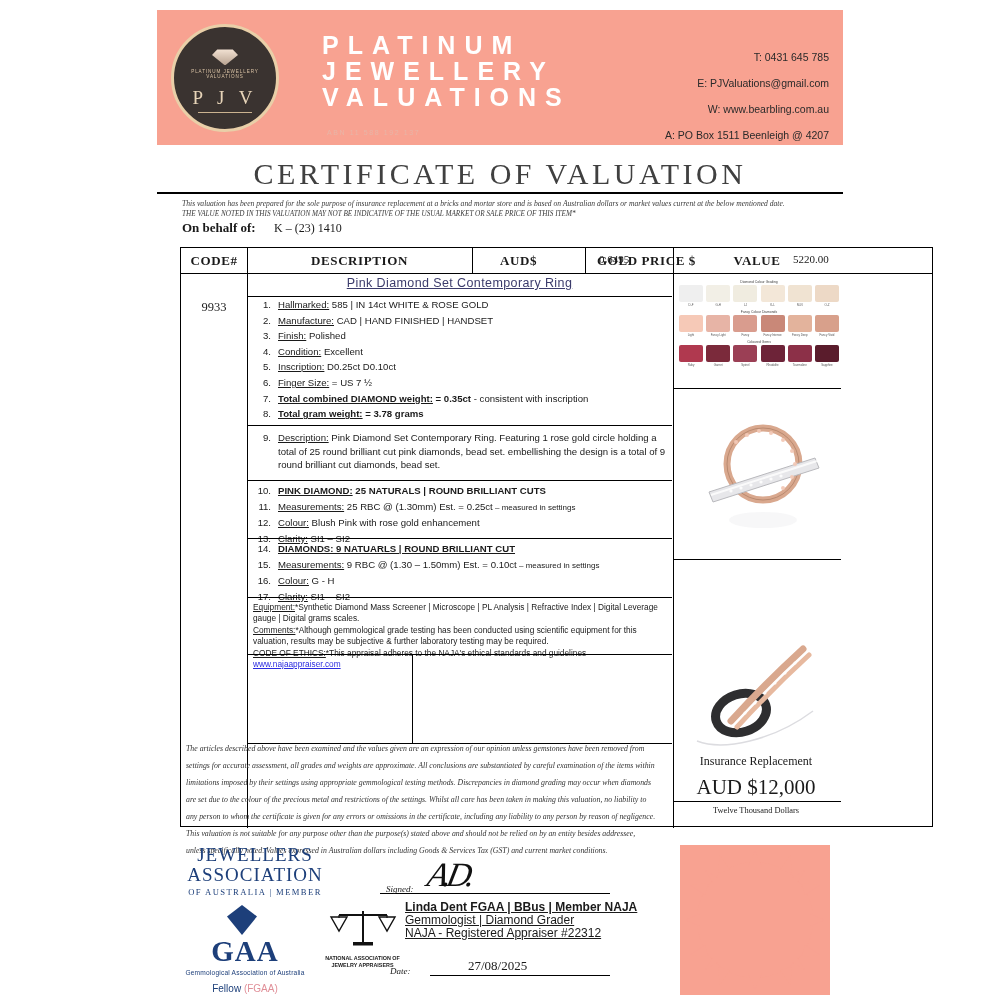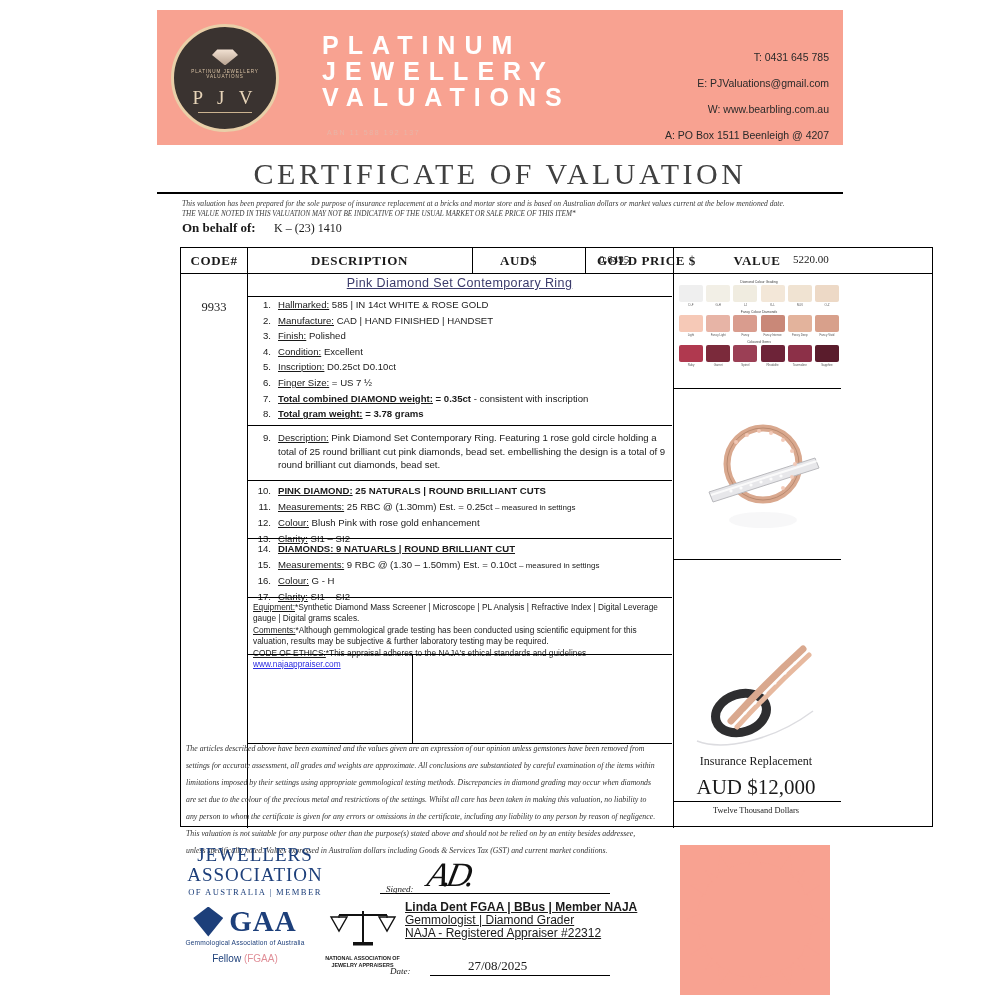--- a/index.html
+++ b/index.html
@@ -154,21 +154,21 @@
   
   .jaa{
     position:absolute;left:170px;top:845px;width:170px;text-align:center;
     font-family:"Liberation Serif", serif;color:#1d3f7a;
   }
   .jaa .l1{font-size:19px;letter-spacing:1px;line-height:20px;}
   .jaa .l2{font-size:19px;letter-spacing:1px;line-height:20px;}
   .jaa .l3{font-size:8.6px;letter-spacing:1.4px;margin-top:2px;}
 
   .gaa{position:absolute;left:170px;top:905px;width:150px;text-align:center;}
-  .gaa-row{display:flex;align-items:center;justify-content:center;}
+  .gaa-row{display:flex;align-items:center;justify-content:center;flex-direction:column;}
   .gaa-diamond{
     width:30px;height:30px;background:#1d3f7a;margin-right:6px;
     clip-path:polygon(50% 0,100% 38%,50% 100%,0 38%);
   }
   .gaa-txt{font-family:"Liberation Serif",serif;font-size:29px;font-weight:700;color:#1d3f7a;letter-spacing:1px;}
   .gaa-sub{font-size:6.6px;color:#1d3f7a;letter-spacing:.2px;margin-top:1px;}
   .gaa-fellow{font-size:10px;color:#1d3f7a;margin-top:7px;}
   .gaa-fellow .pink{color:#e08f98;}
 
   .naja{position:absolute;left:315px;top:905px;width:95px;text-align:center;}

